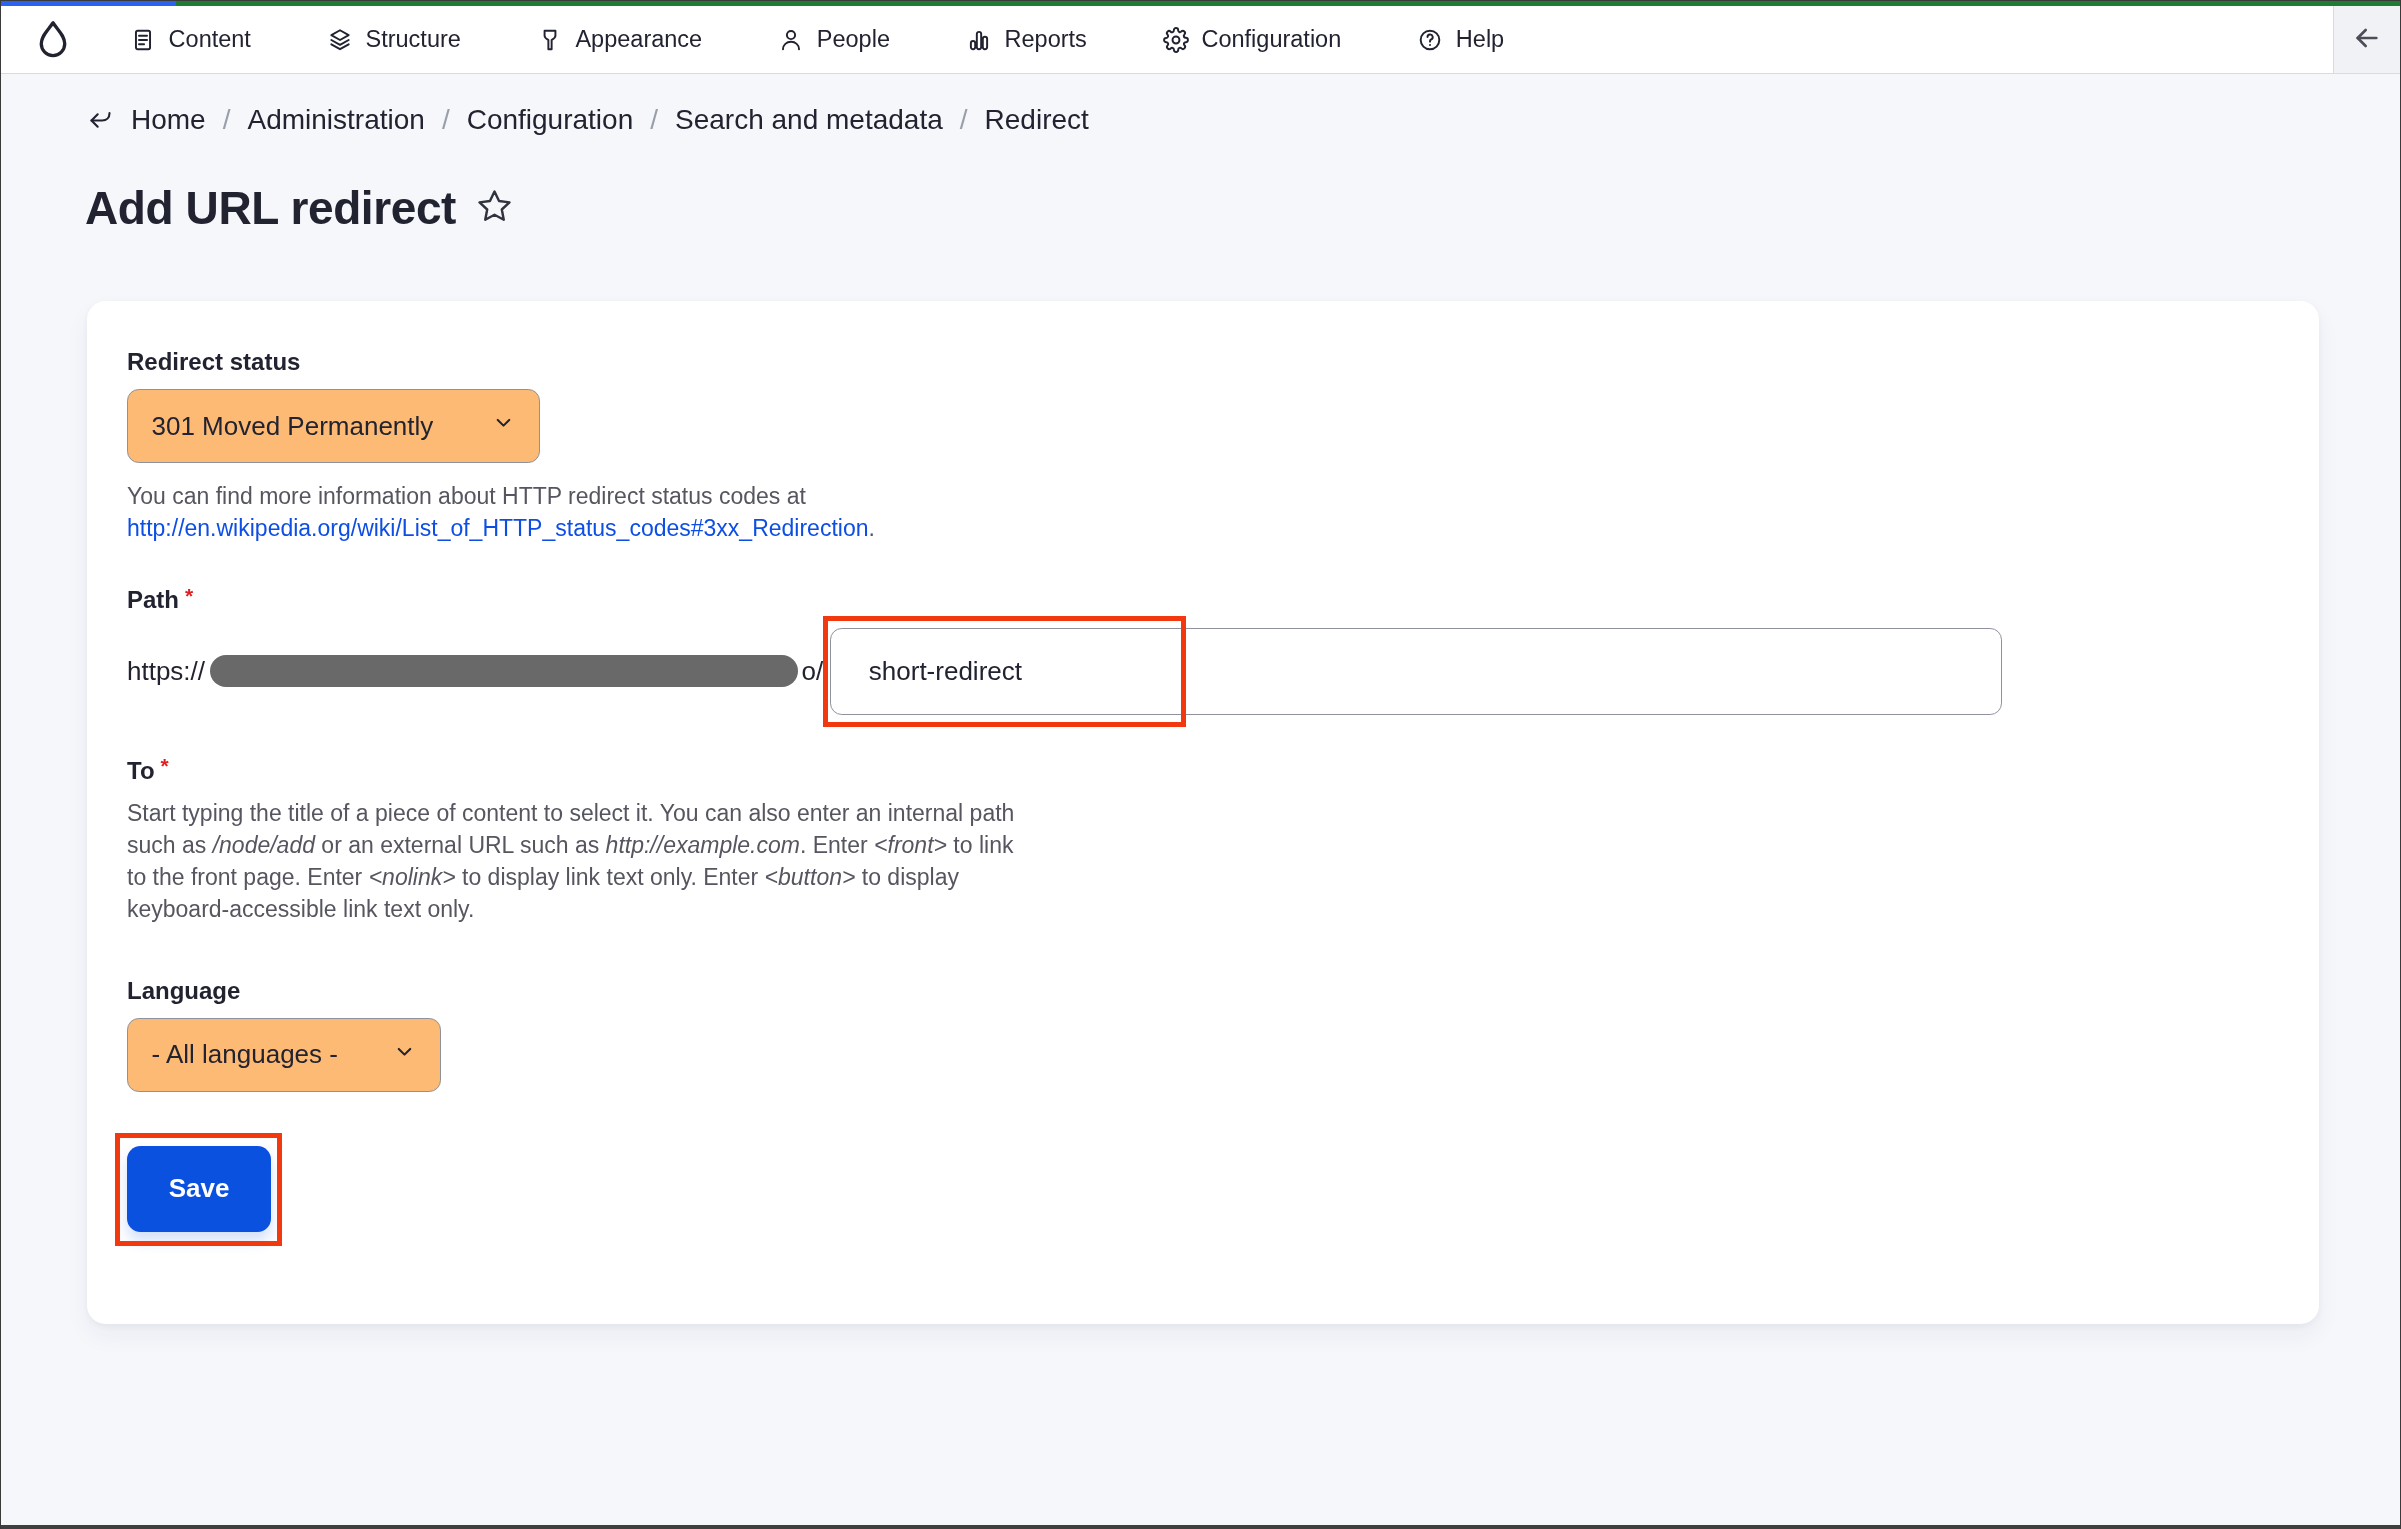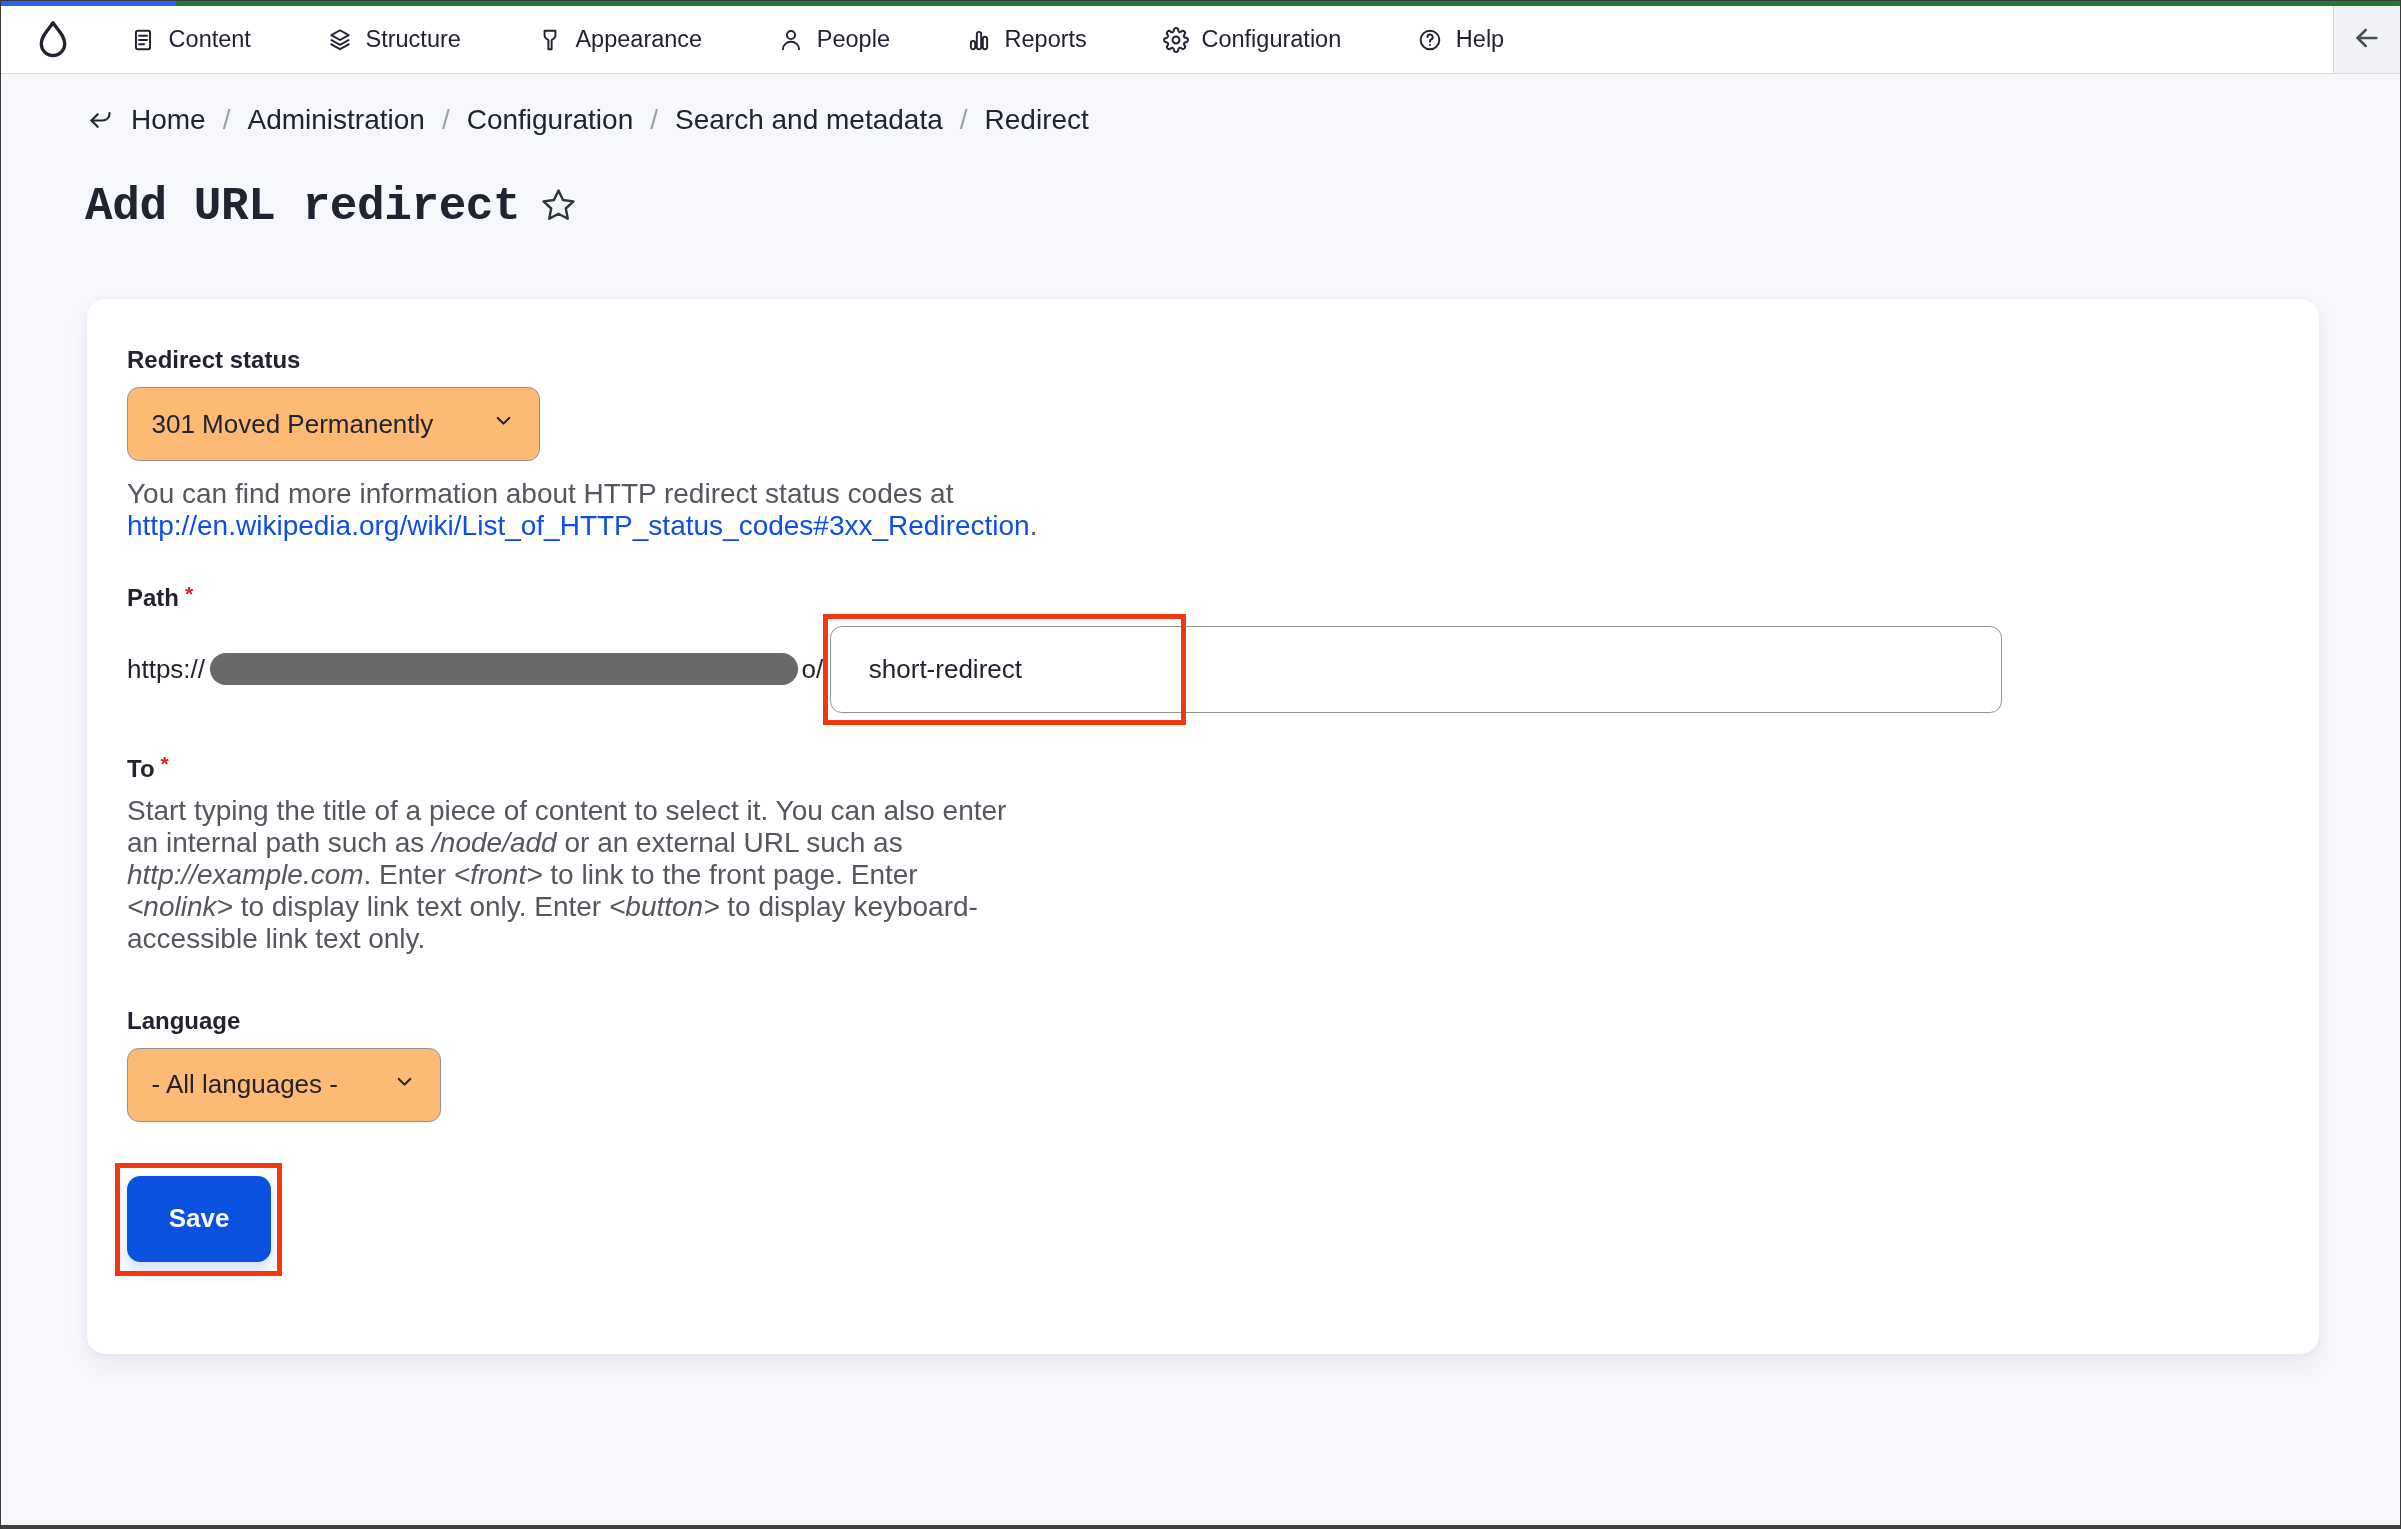--- a/index.html
+++ b/index.html
@@ -18,34 +18,34 @@
   .nav{display:flex;align-items:center;gap:76px;}
   .nav-item{display:flex;align-items:center;gap:12.6px;font-size:23.5px;color:#222330;cursor:pointer;white-space:nowrap;}
   .nav-item svg{display:block;}
   .toolbar-back{position:absolute;right:0;top:0;bottom:0;width:66px;background:#f1f2f5;border-left:1.7px solid #d9dade;display:flex;align-items:center;justify-content:center;cursor:pointer;}
   
   .breadcrumb{display:flex;align-items:center;gap:17px;margin:30px 0 0 86px;font-size:28px;}
   .breadcrumb .crumb{color:#222330;cursor:pointer;}
   .breadcrumb .sep{color:#9a9eab;}
   .breadcrumb svg{display:block;}
   
-  .title-row{display:flex;align-items:center;gap:18.5px;margin:45px 0 0 84px;font-family:Liberation Mono, monospace;}
+  .title-row{display:flex;align-items:center;gap:18.5px;margin:45px 0 0 84px;}
   .title{font-size:46px;font-weight:700;letter-spacing:-0.4px;margin:0;}
   
   .card{margin:66px 81px 0 86px;background:#ffffff;border-radius:18.5px;
         box-shadow:0 11.8px 25px rgba(25,35,70,.05),0 2.5px 6.7px rgba(25,35,70,.04);
         padding:47px 40px 92px 40px;box-sizing:border-box;position:relative;}
   .field-label{font-size:24px;font-weight:700;color:#222330;}
   .req{color:#e02020;margin-left:5.9px;font-size:21px;vertical-align:top;position:relative;top:-2.5px;font-weight:700;}
   .select{display:inline-flex;align-items:center;justify-content:space-between;box-sizing:border-box;
           border:1.7px solid #8e929c;border-radius:11.8px;height:74px;padding:0 23.5px;font-size:26px;
           margin-top:13.4px;background:#fdba74;cursor:pointer;color:#222330;}
   .select-status{width:413px;}
   .select-lang{width:314px;}
-  .help{font-size:28px;color:#55565f;line-height:32px;margin-top:17px;}
+  .help{font-size:23px;color:#55565f;line-height:32px;margin-top:17px;}
   .help em{font-style:italic;}
   .help a{color:#0d4ee4;text-decoration:none;cursor:pointer;}
   .mt-sect{margin-top:42px;}
   .path-row{display:flex;align-items:center;margin-top:13.4px;font-size:26px;color:#222330;}
   .redacted-bar{display:inline-block;width:588px;height:32px;background:#696969;border-radius:16px;margin:0 3.4px 0 5px;}
   .text-input{height:87px;border:1.7px solid #8e929c;border-radius:11.8px;font-size:26px;padding:0 25px;
               color:#222330;font-family:"Liberation Sans",sans-serif;box-sizing:border-box;background:#fff;outline:none;}
   .path-wrap{position:relative;display:inline-block;margin-left:6.7px;}
   .path-input{width:1172px;padding-left:38px;}
   .to-wrap{position:relative;display:block;margin-top:11.8px;}

